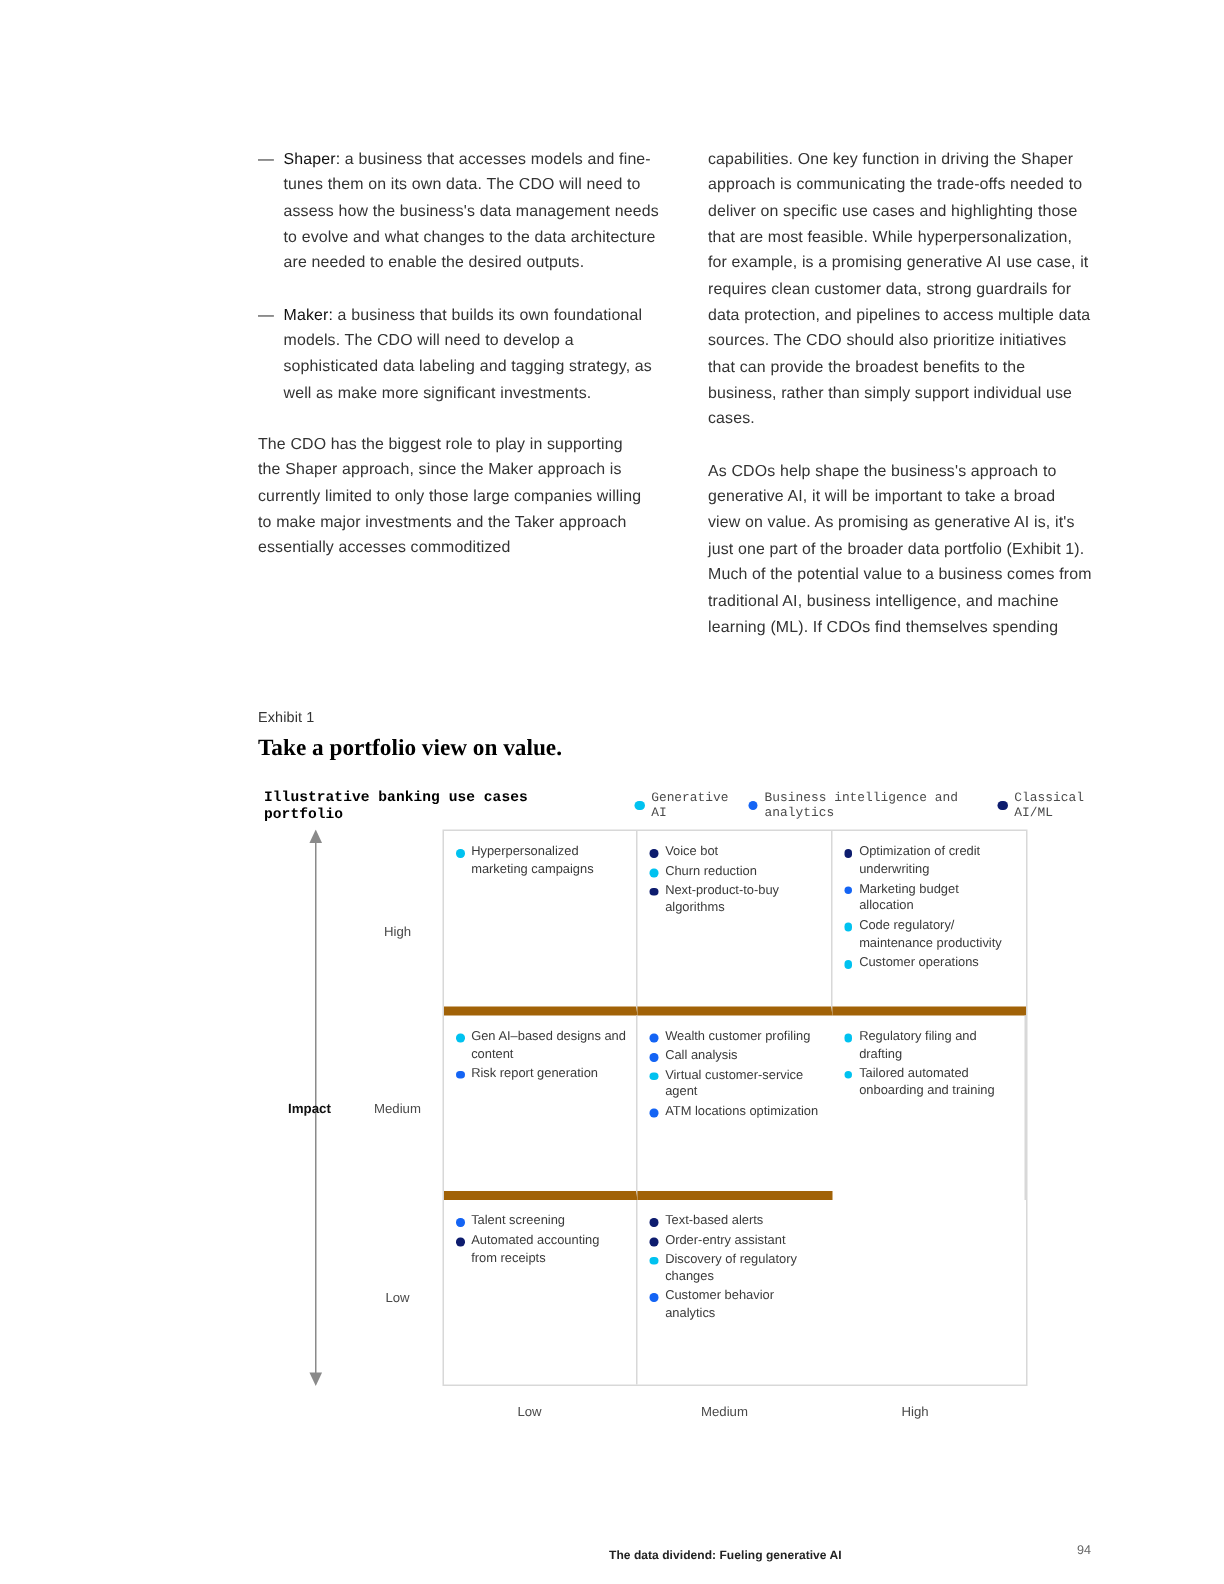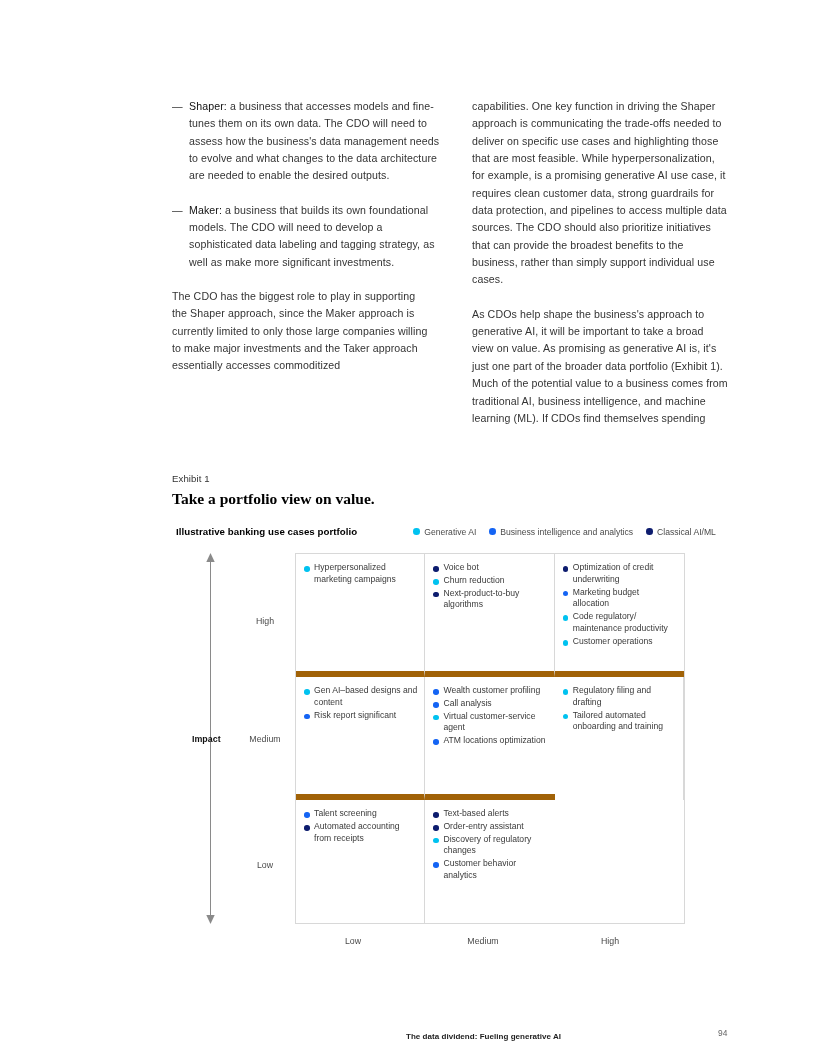--- a/index.html
+++ b/index.html
@@ -72,20 +72,21 @@
     color: #000000;
   }
 
   .subtitle-row {
     position: absolute;
     left: 176px;
     top: 526px;
     width: 560px;
     display: flex;
     align-items: center;
+    font-family: Liberation Mono, monospace;
   }
   .subtitle {
     font-size: 9.7px;
     font-weight: 700;
     color: #000000;
     letter-spacing: 0.005em;
   }
   .legend {
     display: flex;
     align-items: flex-start;
@@ -303,21 +304,21 @@
         <span class="item-text">Customer operations</span>
       </div>
     </div>
     <div class="cell">
       <div class="item">
         <span class="item-dot" style="background: rgb(0, 194, 240);"></span>
         <span class="item-text">Gen AI–based designs and content</span>
       </div>
       <div class="item">
         <span class="item-dot" style="background: rgb(20, 100, 244);"></span>
-        <span class="item-text">Risk report significant</span>
+        <span class="item-text">Risk report generation</span>
       </div>
     </div>
     <div class="cell last-col">
       <div class="item">
         <span class="item-dot" style="background: rgb(20, 100, 244);"></span>
         <span class="item-text">Wealth customer profiling</span>
       </div>
       <div class="item">
         <span class="item-dot" style="background: rgb(20, 100, 244);"></span>
         <span class="item-text">Call analysis</span>

